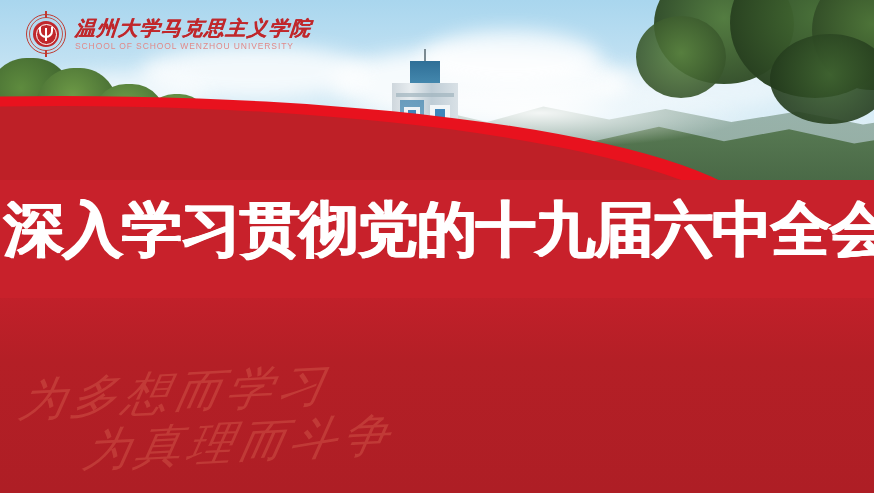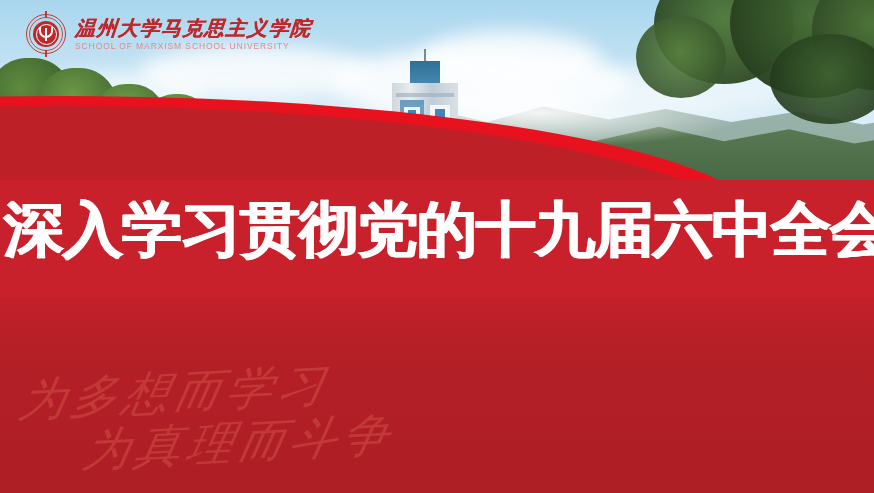--- a/index.html
+++ b/index.html
@@ -219,21 +219,21 @@
       <div class="sealTickT"></div>
       <div class="sealTickB"></div>
       <div class="ring r1"></div>
       <div class="ring r2"></div>
       <div class="ring r3"></div>
       <div class="ring r4"></div>
       <div class="uMark"></div>
     </div>
     <div class="logoText">
       <div class="cnName">温州大学马克思主义学院</div>
-      <div class="enName">SCHOOL OF MARXISM SCHOOL UNIVERSITY</div>
+      <div class="enName">SCHOOL OF SCHOOL WENZHOU UNIVERSITY</div>
     </div>
   </div>
 
   <div class="mainTitle">深入学习贯彻党的十九届六中全会精神</div>
 
   <div class="calli">
     <div class="calliLine cl1">为多想而学习</div>
     <div class="calliLine cl2">为真理而斗争</div>
   </div>
 

